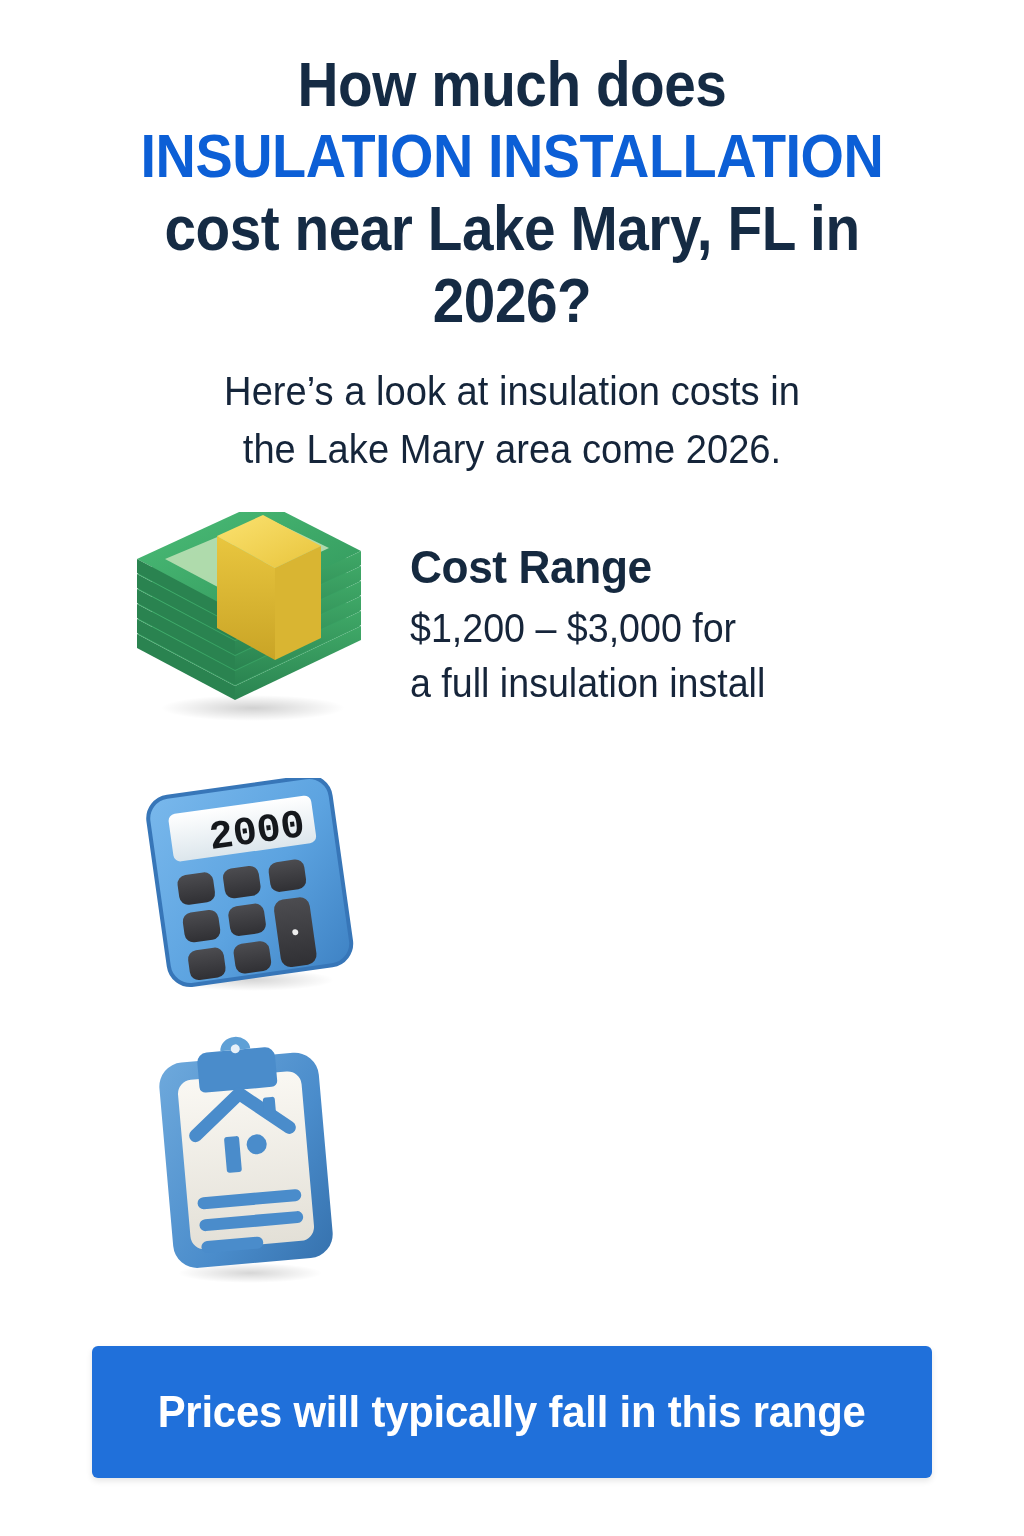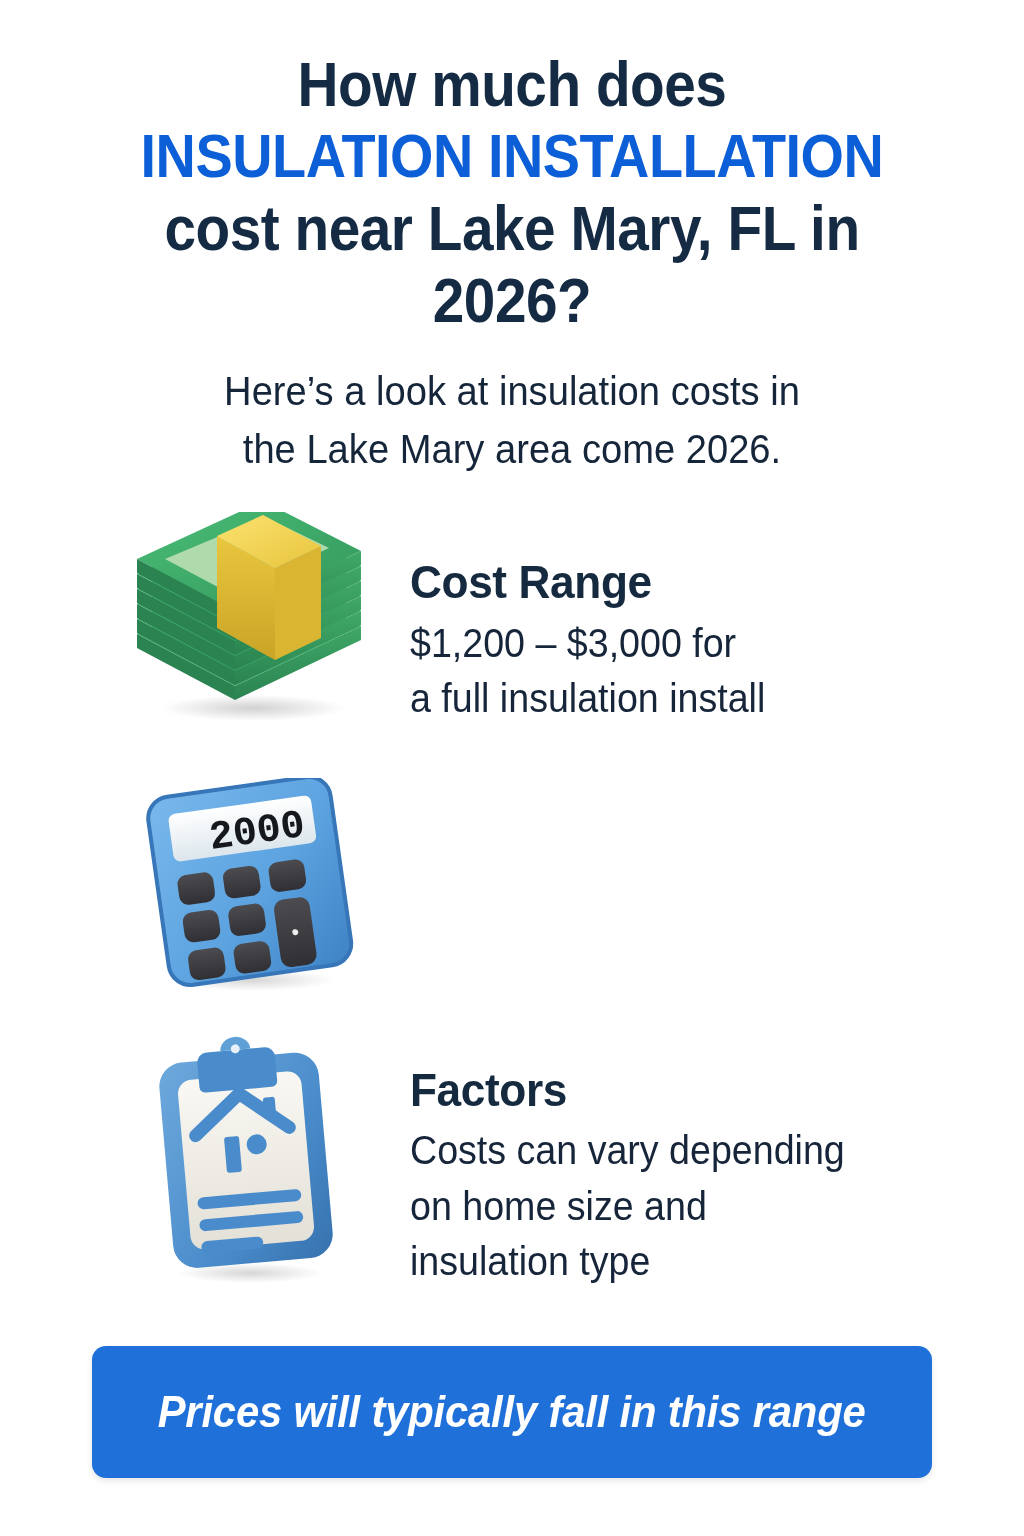--- a/index.html
+++ b/index.html
@@ -49,21 +49,21 @@
 
   
   .rows {
     position:absolute;
     left:0; top:500px;
     width:1024px;
   }
   .row {
     position:absolute;
     display:flex;
-    align-items:flex-end;
+    align-items:center;
   }
   .row-1 { left:90px; top:12px;  }
   .row-2 { left:90px; top:278px; }
   .row-3 { left:90px; top:535px; }
 
   .icon-cell {
     width:320px;
     flex:0 0 320px;
     display:flex;
     align-items:center;
@@ -90,26 +90,25 @@
     transform-origin:left center;
   }
   .desc-line { display:block; white-space:nowrap; }
 
   
   .banner {
     position:absolute;
     left:92px; top:1346px;
     width:840px; height:132px;
     background:#2070DA;
-    border-radius:14px;
+    border-radius:6px;
     display:flex;
     align-items:center;
     justify-content:center;
     box-shadow:0 3px 6px rgba(0,0,0,0.10);
-    font-style:italic;
   }
   .banner-text {
     color:#ffffff;
     font-size:44px;
     font-weight:700;
     letter-spacing:-0.2px;
     transform:scaleX(0.95);
   }
 
   
@@ -307,28 +306,20 @@
               <rect x="76" y="100" width="15" height="36" rx="3" fill="#4A8CCB"></rect>
               <ellipse cx="108" cy="110" rx="10" ry="10" fill="#4A8CCB"></ellipse>
 
               <rect x="44" y="158" width="104" height="12" rx="6" fill="#4A8CCB"></rect>
               <rect x="44" y="180" width="104" height="12" rx="6" fill="#4A8CCB"></rect>
               <rect x="44" y="202" width="62" height="12" rx="6" fill="#4A8CCB"></rect>
             </g>
           </svg>
         </div>
       </div>
-      <div class="text-cell">
-        <div class="row-title">Factors</div>
-        <div class="row-desc">
-          <span class="desc-line">Costs can vary depending</span>
-          <span class="desc-line">on home size and</span>
-          <span class="desc-line">insulation type</span>
-        </div>
-      </div>
     </div>
 
   </div>
 
   <div class="banner">
     <span class="banner-text">Prices will typically fall in this range</span>
   </div>
 
 </div>
 

